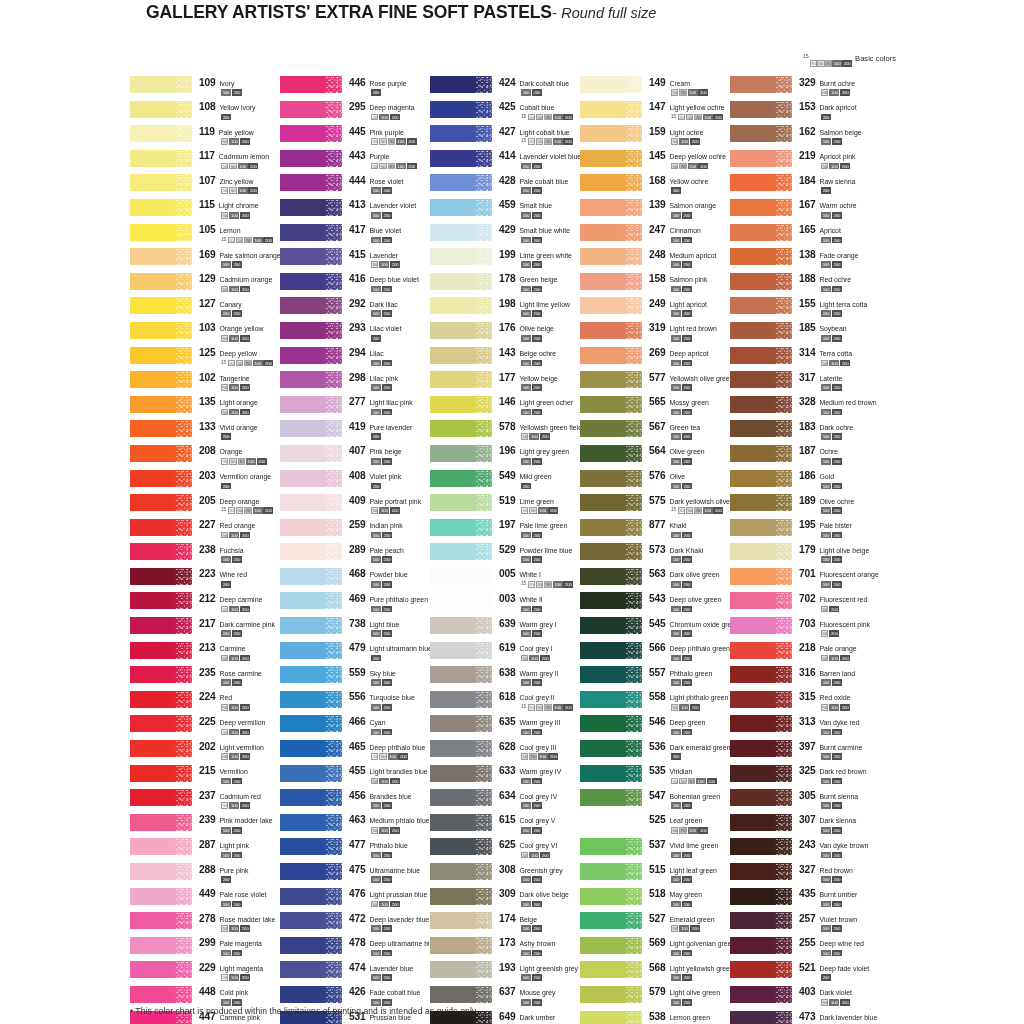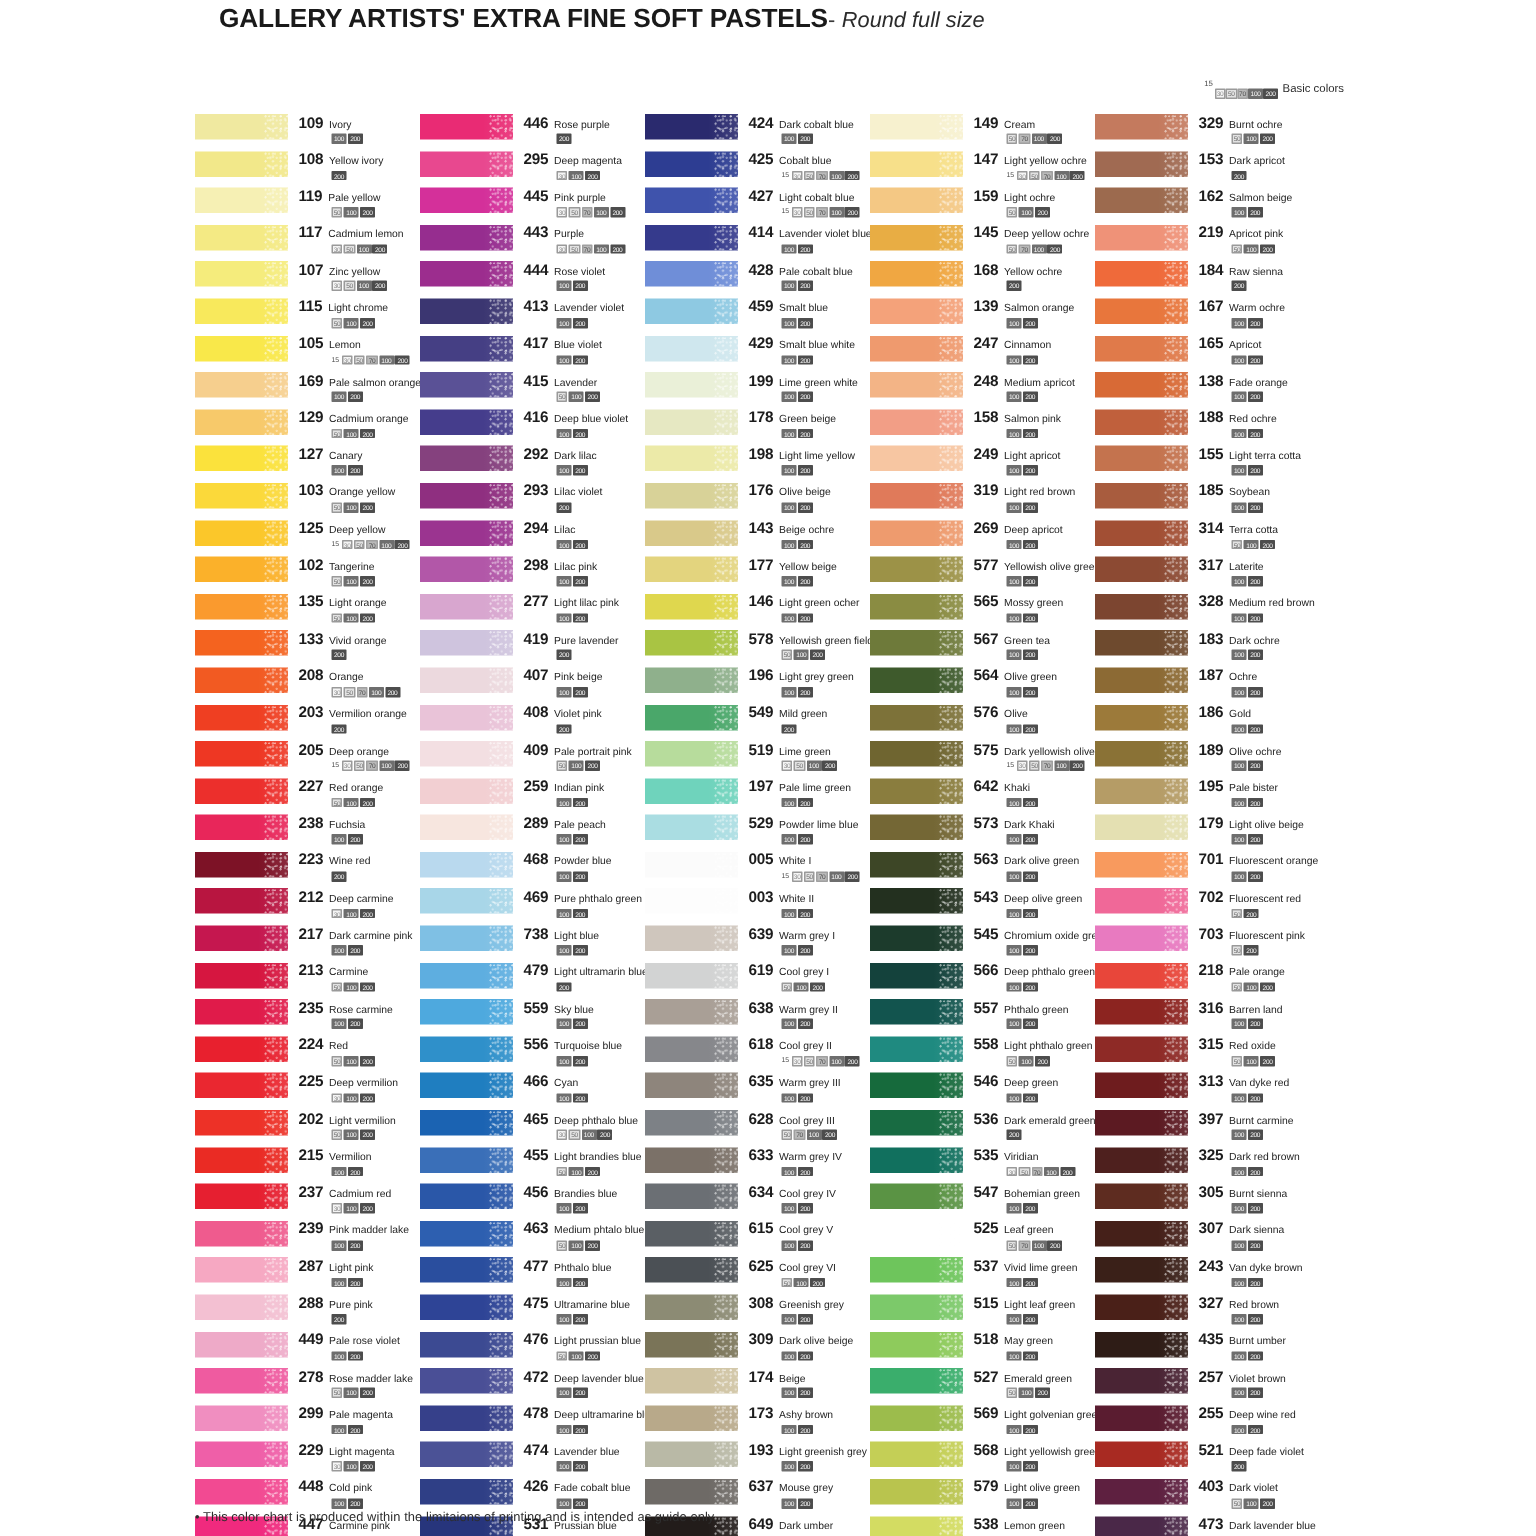--- a/index.html
+++ b/index.html
@@ -2044,21 +2044,21 @@
               <span class="chip c70">70</span>
               <span class="chip c100">100</span>
               <span class="chip c200">200</span>
             </div>
           </div>
         </div>
         <div class="swatch-row">
           <div class="swatch" style="background: rgb(138, 125, 62);"></div>
           <div class="meta">
             <div class="meta-top">
-              <span class="code">642</span>
+              <span class="code">877</span>
               <span class="cname">Khaki</span>
             </div>
             <div class="chips">
               <span class="chip c100">100</span>
               <span class="chip c200">200</span>
             </div>
           </div>
         </div>
         <div class="swatch-row">
           <div class="swatch" style="background: rgb(116, 103, 53);"></div>

